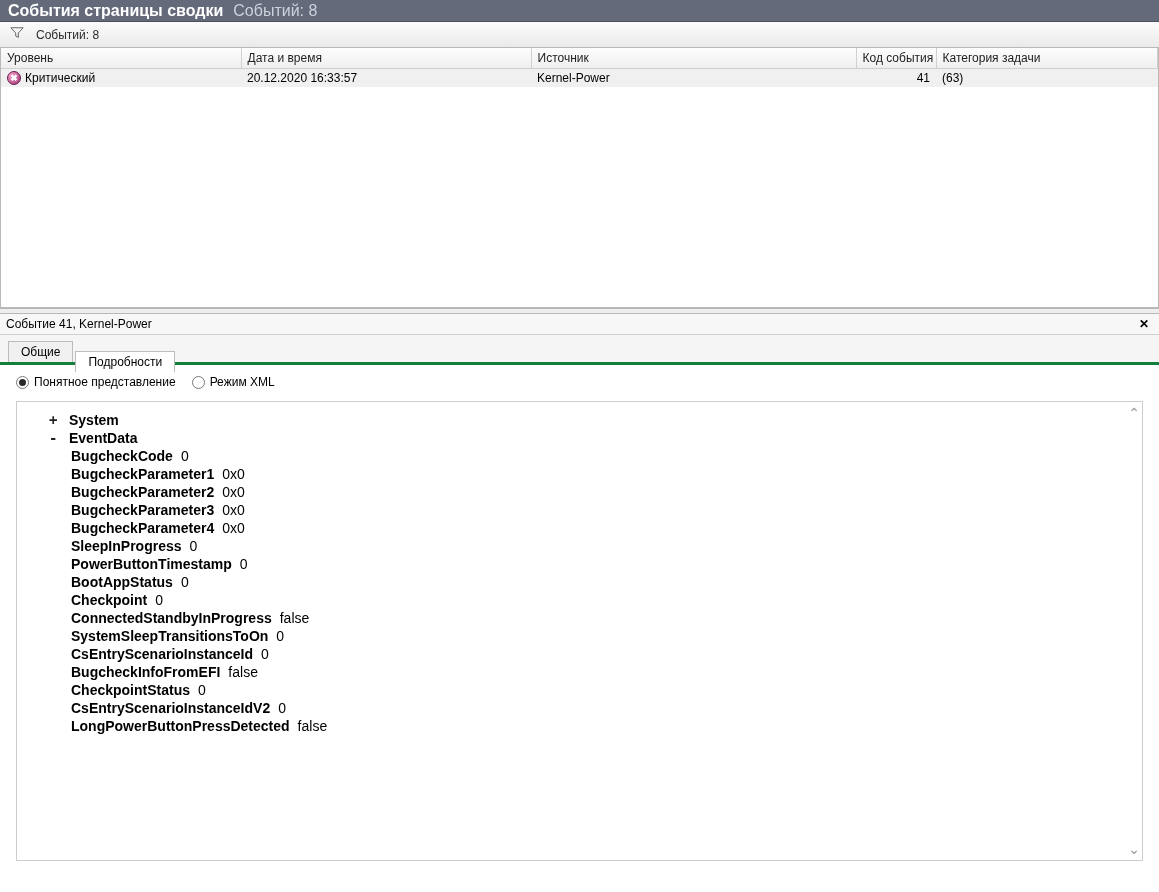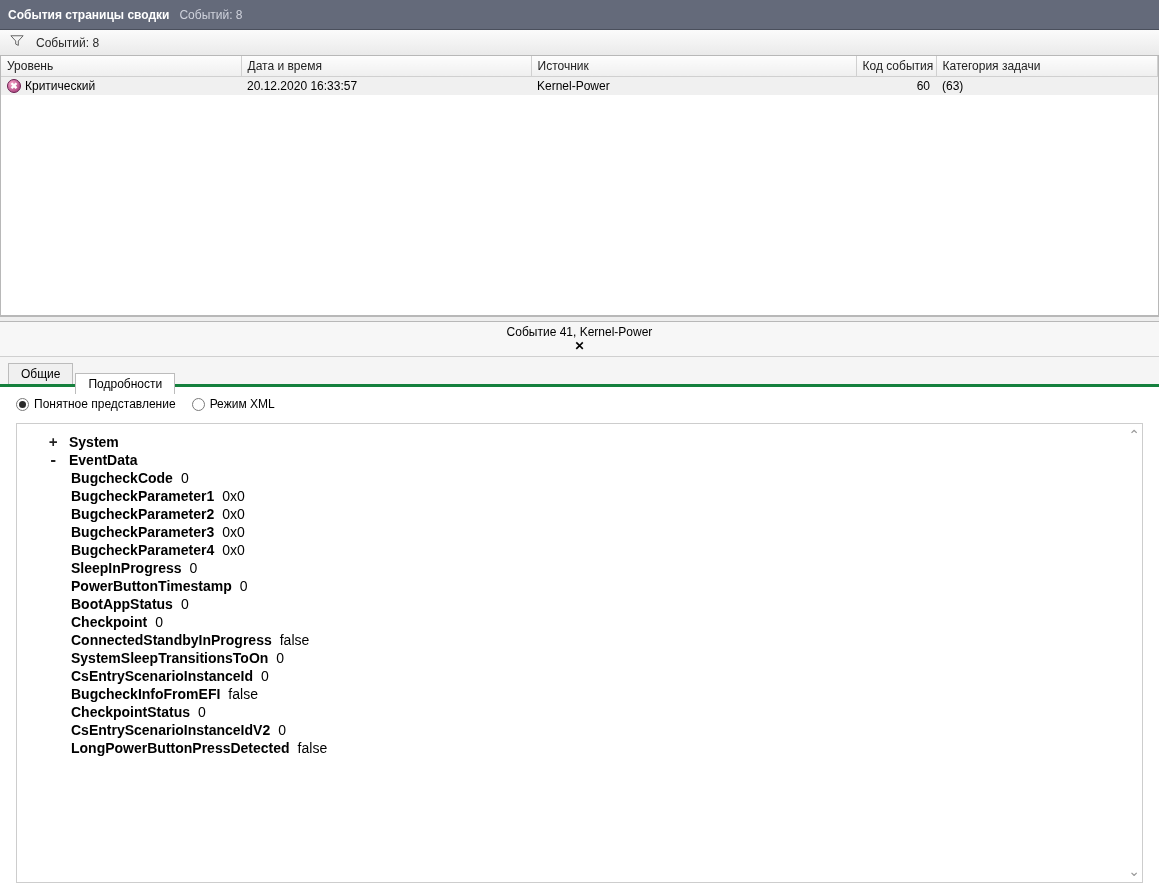--- a/index.html
+++ b/index.html
@@ -11,22 +11,22 @@
     width: 1159px;
     height: 892px;
     overflow: hidden;
   }
   .titlebar {
     background: #646a7a;
     color: #fff;
     display: flex;
     align-items: center;
     padding: 2px 8px;
-    height: 30px;
-    font-size: 12px;
+    height: 22px;
+    font-size: 16px;
     border-bottom: 1px solid #4a4f5c;
   }
   .titlebar .title { font-weight: 600; }
   .titlebar .sub { margin-left: 10px; color: #cfd2dc; }
   .filterbar {
     background: linear-gradient(#fbfbfb, #eaeaea);
     border-bottom: 1px solid #b8b8b8;
     height: 26px;
     display: flex;
     align-items: center;
@@ -82,21 +82,20 @@
     border-bottom: 1px solid #b8b8b8;
   }
   .detail-header {
     display: flex;
     align-items: center;
     justify-content: space-between;
     background: #f7f7f7;
     border-bottom: 1px solid #d0d0d0;
     padding: 3px 6px;
     font-size: 12px;
-    flex-direction: column;
   }
   .close-x {
     cursor: pointer;
     padding: 0 4px;
     font-weight: 700;
   }
   .tab-row {
     display: flex;
     padding: 6px 8px 0 8px;
     border-bottom: 3px solid #15803d;
@@ -208,21 +207,21 @@
     <tbody>
       <tr class="sel">
         <td>
           <div class="lvl-cell">
             <span class="ico-err">✖</span>
             <span>Критический</span>
           </div>
         </td>
         <td>20.12.2020 16:33:57</td>
         <td>Kernel-Power</td>
-        <td class="right">60</td>
+        <td class="right">41</td>
         <td>(63)</td>
       </tr>
     </tbody>
   </table>
 </div>
 
 <div class="splitter"></div>
 
 <div class="detail-header">
   <span>Событие 41, Kernel-Power</span>

